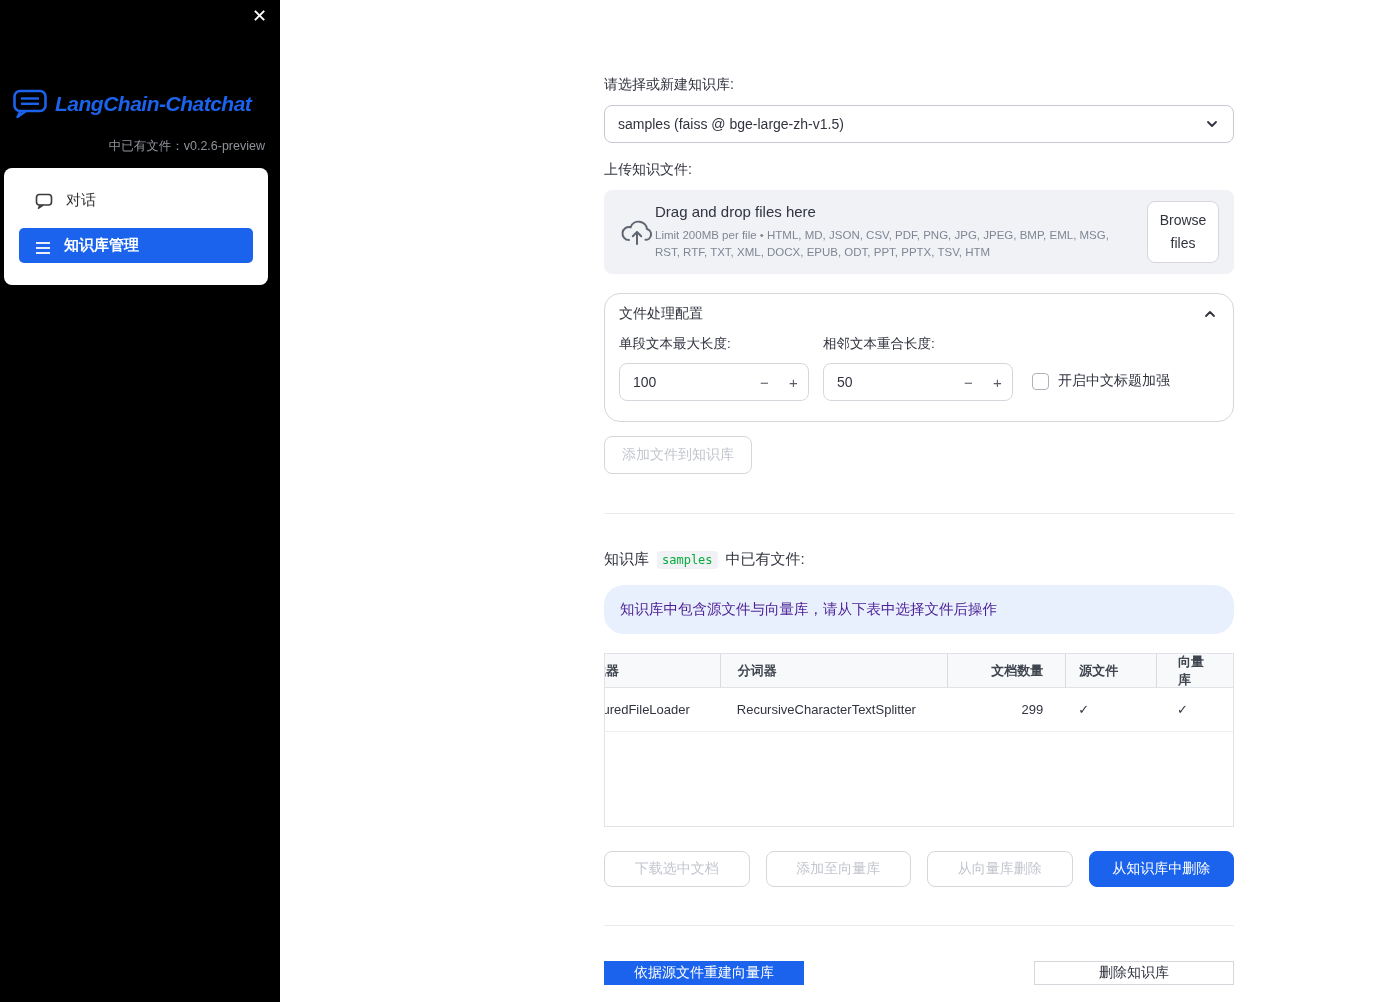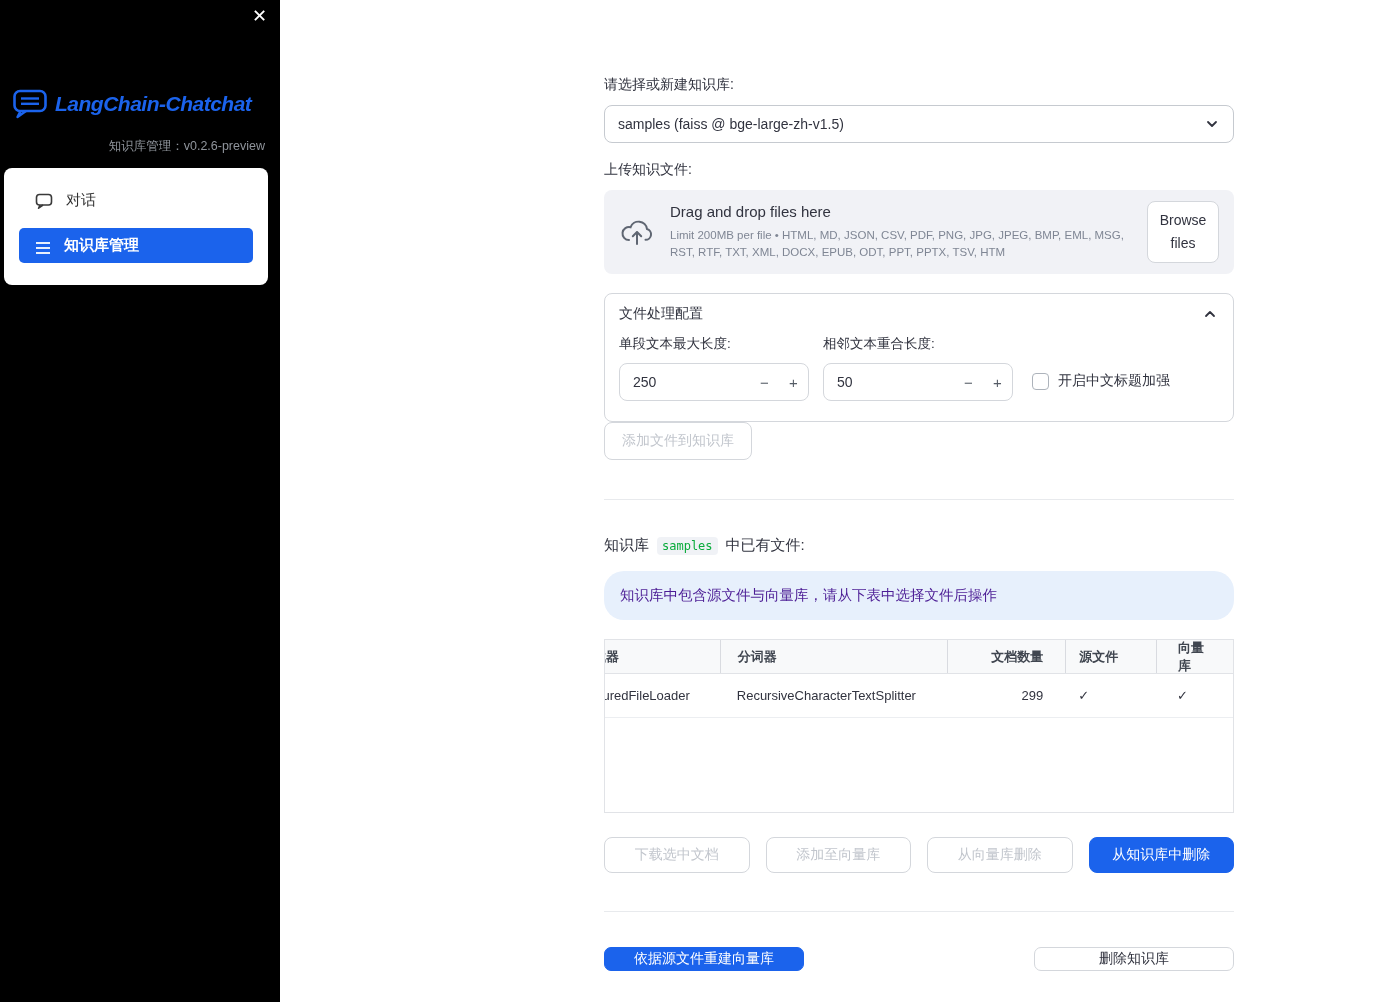--- a/index.html
+++ b/index.html
@@ -56,34 +56,34 @@
   .selectbox {
     height: 38px; border: 1px solid #c6cad0; border-radius: 8px;
     display: flex; align-items: center; justify-content: space-between;
     padding: 0 13px; font-size: 14px; color: #31333f;
     margin-bottom: 18px; background: #fff; cursor: pointer;
   }
 
   .uploader {
     background: #f1f2f6; border-radius: 8px;
     height: 84px; padding: 14px 15px;
-    display: flex; align-items: center; gap: 15px;
+    display: flex; align-items: center; 
     margin-bottom: 19px;
   }
   .upl-texts { flex: 1; }
   .upl-main { font-size: 15px; color: #31333f; margin-bottom: 7px; }
   .upl-sub { font-size: 11.5px; color: #7f8694; line-height: 1.45; max-width: 478px; }
   .browse-btn {
     background: #ffffff; border: 1px solid #d4d7dc; border-radius: 8px;
     width: 72px; padding: 7px 9px;
     font-size: 14px; color: #31333f; text-align: center; line-height: 1.65;
     cursor: pointer;
   }
 
-  .expander { border: 1px solid #d4d7dc; border-radius: 8px; }
+  .expander { border: 1px solid #d4d7dc; border-radius: 16px; margin-bottom: 14px; }
   .exp-header {
     display: flex; justify-content: space-between; align-items: center;
     padding: 11px 15px 8px 14px; font-size: 14px; color: #31333f; cursor: pointer;
   }
   .exp-body { padding: 4px 14px 20px; display: flex; align-items: flex-end; }
   .field-col { width: 190px; }
   .field-col + .field-col { margin-left: 14px; }
   .num-label { font-size: 13.5px; color: #31333f; margin-bottom: 10px; }
   .num-input {
     border: 1px solid #d4d7dc; border-radius: 8px; height: 38px;
@@ -140,21 +140,21 @@
   .actions { display: flex; gap: 16px; }
   .act-btn {
     flex: 1; height: 36px; border-radius: 8px; font-size: 14px;
     display: flex; align-items: center; justify-content: center;
     background: #ffffff; border: 1px solid #d4d7dc; color: #c2c6cd; cursor: default;
   }
   .act-btn.primary { background: #1b63ec; border: 1px solid #1b63ec; color: #ffffff; cursor: pointer; }
 
   .bottom-row { display: flex; justify-content: space-between; }
   .bottom-btn {
-    width: 200px; height: 24px; border-radius: 7px; font-size: 14px;
+    width: 200px; height: 24px; border-radius: 0; font-size: 14px;
     display: flex; align-items: center; justify-content: center; cursor: pointer;
   }
   .bottom-btn.primary { background: #1b63ec; color: #ffffff; border: 1px solid #1b63ec; }
   .bottom-btn.secondary { background: #ffffff; color: #31333f; border: 1px solid #d4d7dc; }
 
   svg { display: block; }
 </style>
 </head>
 <body>
 
@@ -166,21 +166,21 @@
       <svg width="36" height="31" viewBox="0 0 36 31" fill="none">
         <rect x="2.5" y="3" width="31" height="20" rx="5.5" stroke="#1b63ec" stroke-width="2.6"></rect>
         <line x1="9" y1="10.5" x2="27" y2="10.5" stroke="#1b63ec" stroke-width="2.4"></line>
         <line x1="9" y1="15.8" x2="27" y2="15.8" stroke="#1b63ec" stroke-width="2.4"></line>
         <path d="M8.5 23 L5.5 29 L14 23" stroke="#1b63ec" stroke-width="2.4" fill="none" stroke-linejoin="round"></path>
       </svg>
     </span>
     <span class="logo-text">LangChain-Chatchat</span>
   </div>
 
-  <div class="version">知识库管理：v0.2.6-preview</div>
+  <div class="version">中已有文件：v0.2.6-preview</div>
 
   <div class="menu-card">
     <div class="menu-item-plain">
       <span>
         <svg width="18" height="18" viewBox="0 0 18 18" fill="none">
           <rect x="1.5" y="2.5" width="15" height="10.5" rx="3" stroke="#3a3a3a" stroke-width="1.6"></rect>
           <path d="M5 13 L3.6 16.2 L8 13" stroke="#3a3a3a" stroke-width="1.6" fill="none" stroke-linejoin="round"></path>
         </svg>
       </span>
       <span>对话</span>
@@ -234,21 +234,21 @@
       <span>
         <svg width="16" height="16" viewBox="0 0 16 16" fill="none">
           <path d="M4 10 L8 6 L12 10" stroke="#31333f" stroke-width="1.8" stroke-linecap="round" stroke-linejoin="round"></path>
         </svg>
       </span>
     </div>
     <div class="exp-body">
       <div class="field-col">
         <div class="num-label">单段文本最大长度:</div>
         <div class="num-input">
-          <span class="num-value">250</span>
+          <span class="num-value">100</span>
           <span class="step-btn">−</span>
           <span class="step-btn">+</span>
         </div>
       </div>
       <div class="field-col">
         <div class="num-label">相邻文本重合长度:</div>
         <div class="num-input">
           <span class="num-value">50</span>
           <span class="step-btn">−</span>
           <span class="step-btn">+</span>

